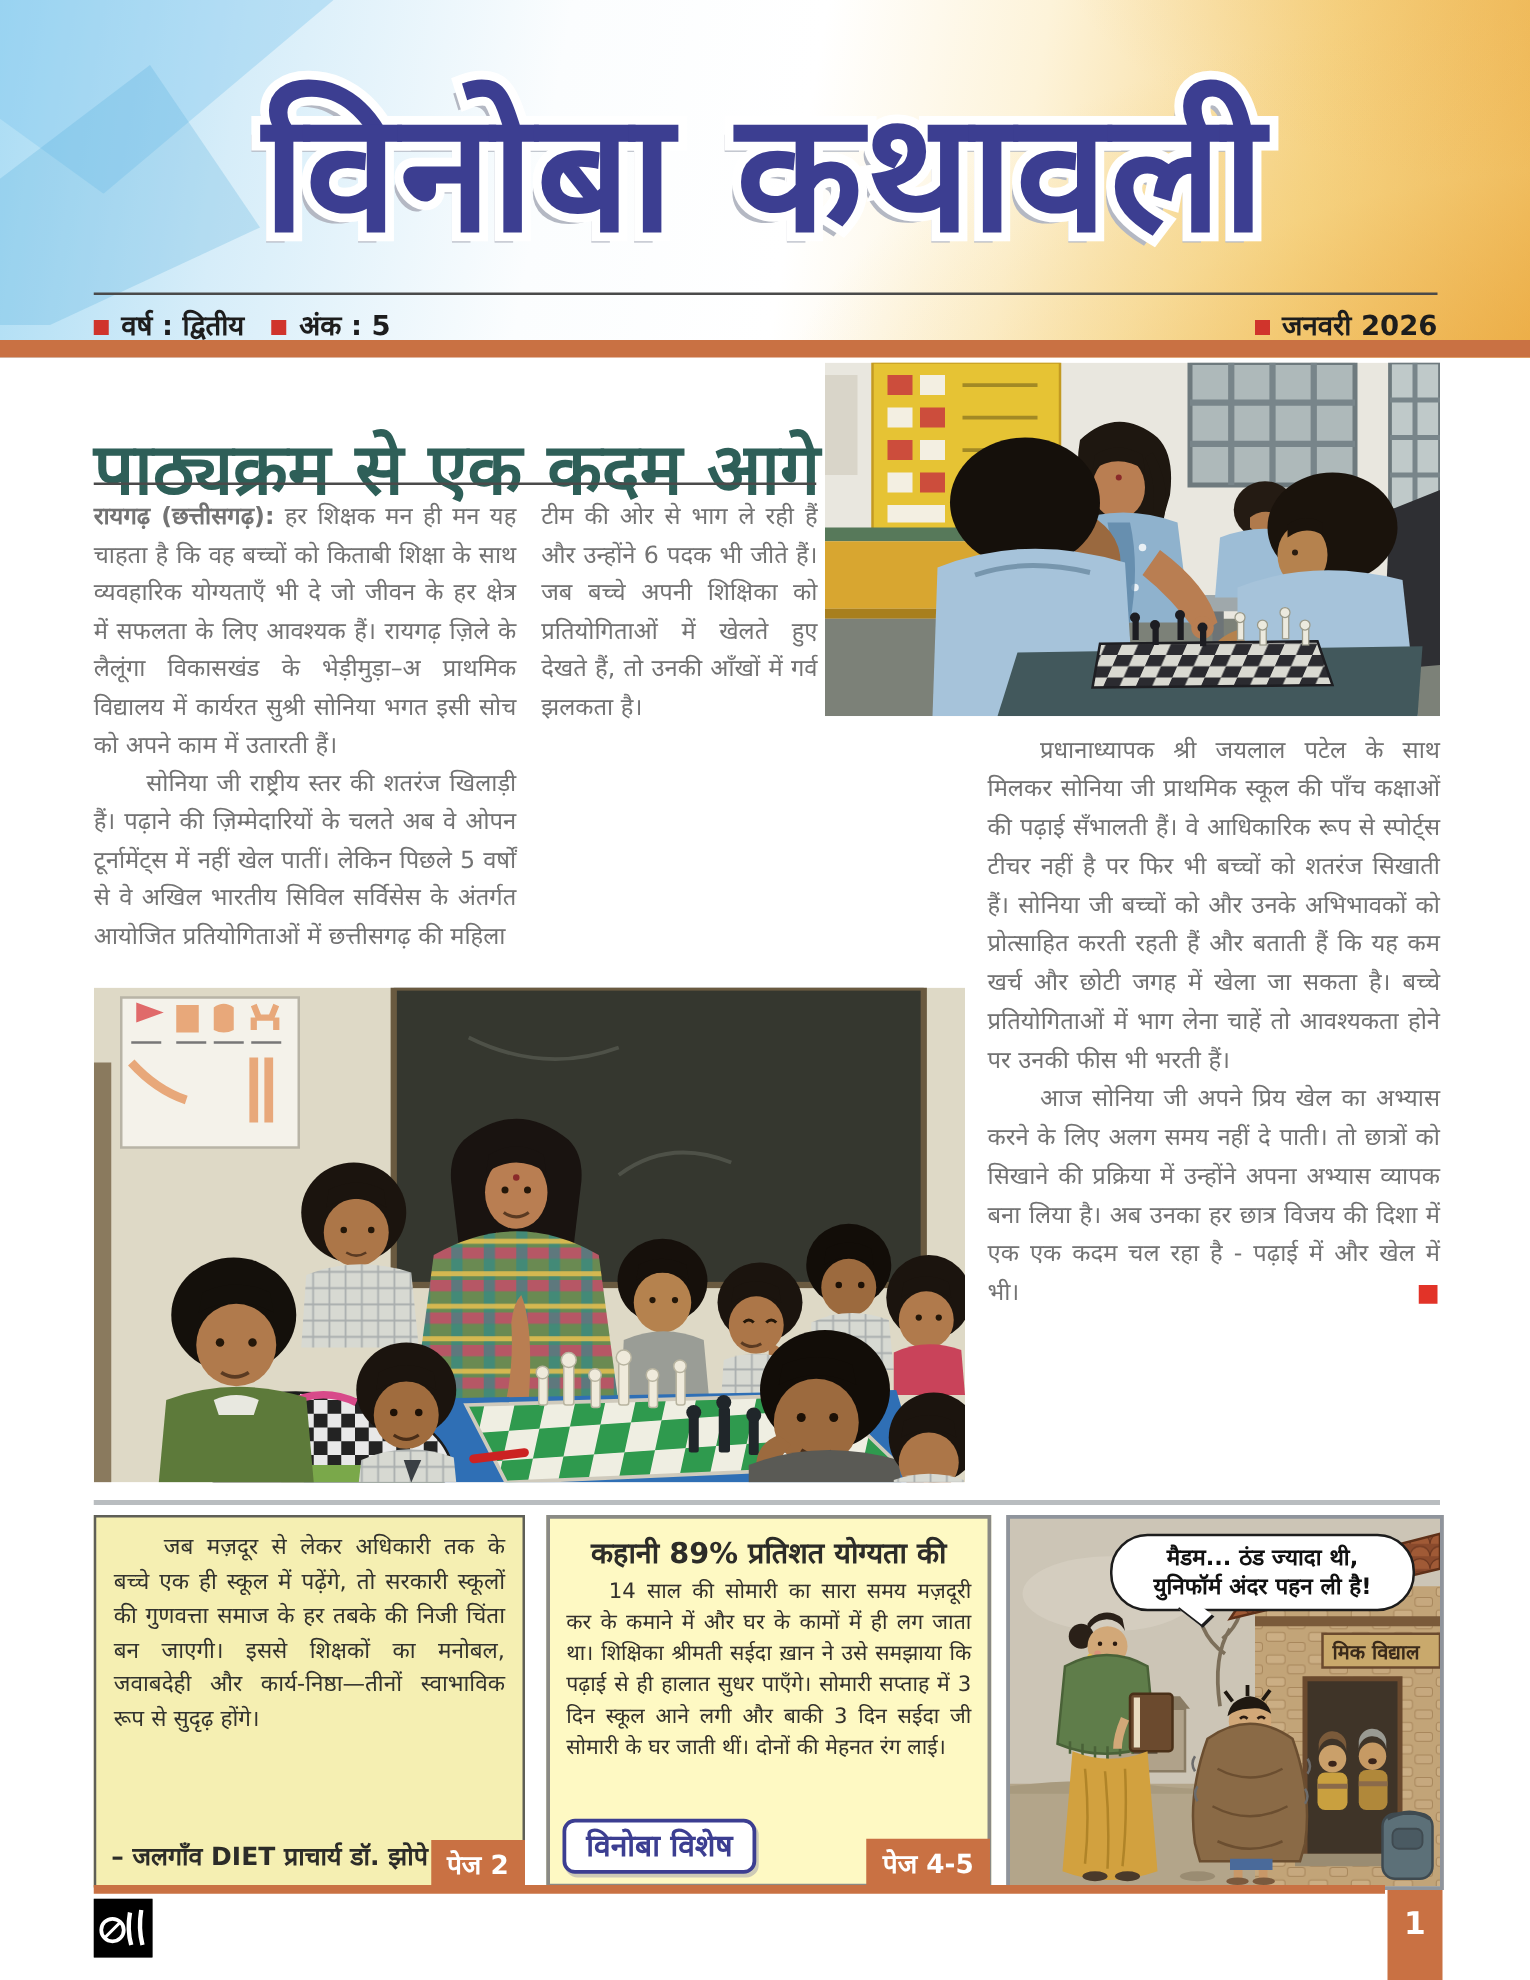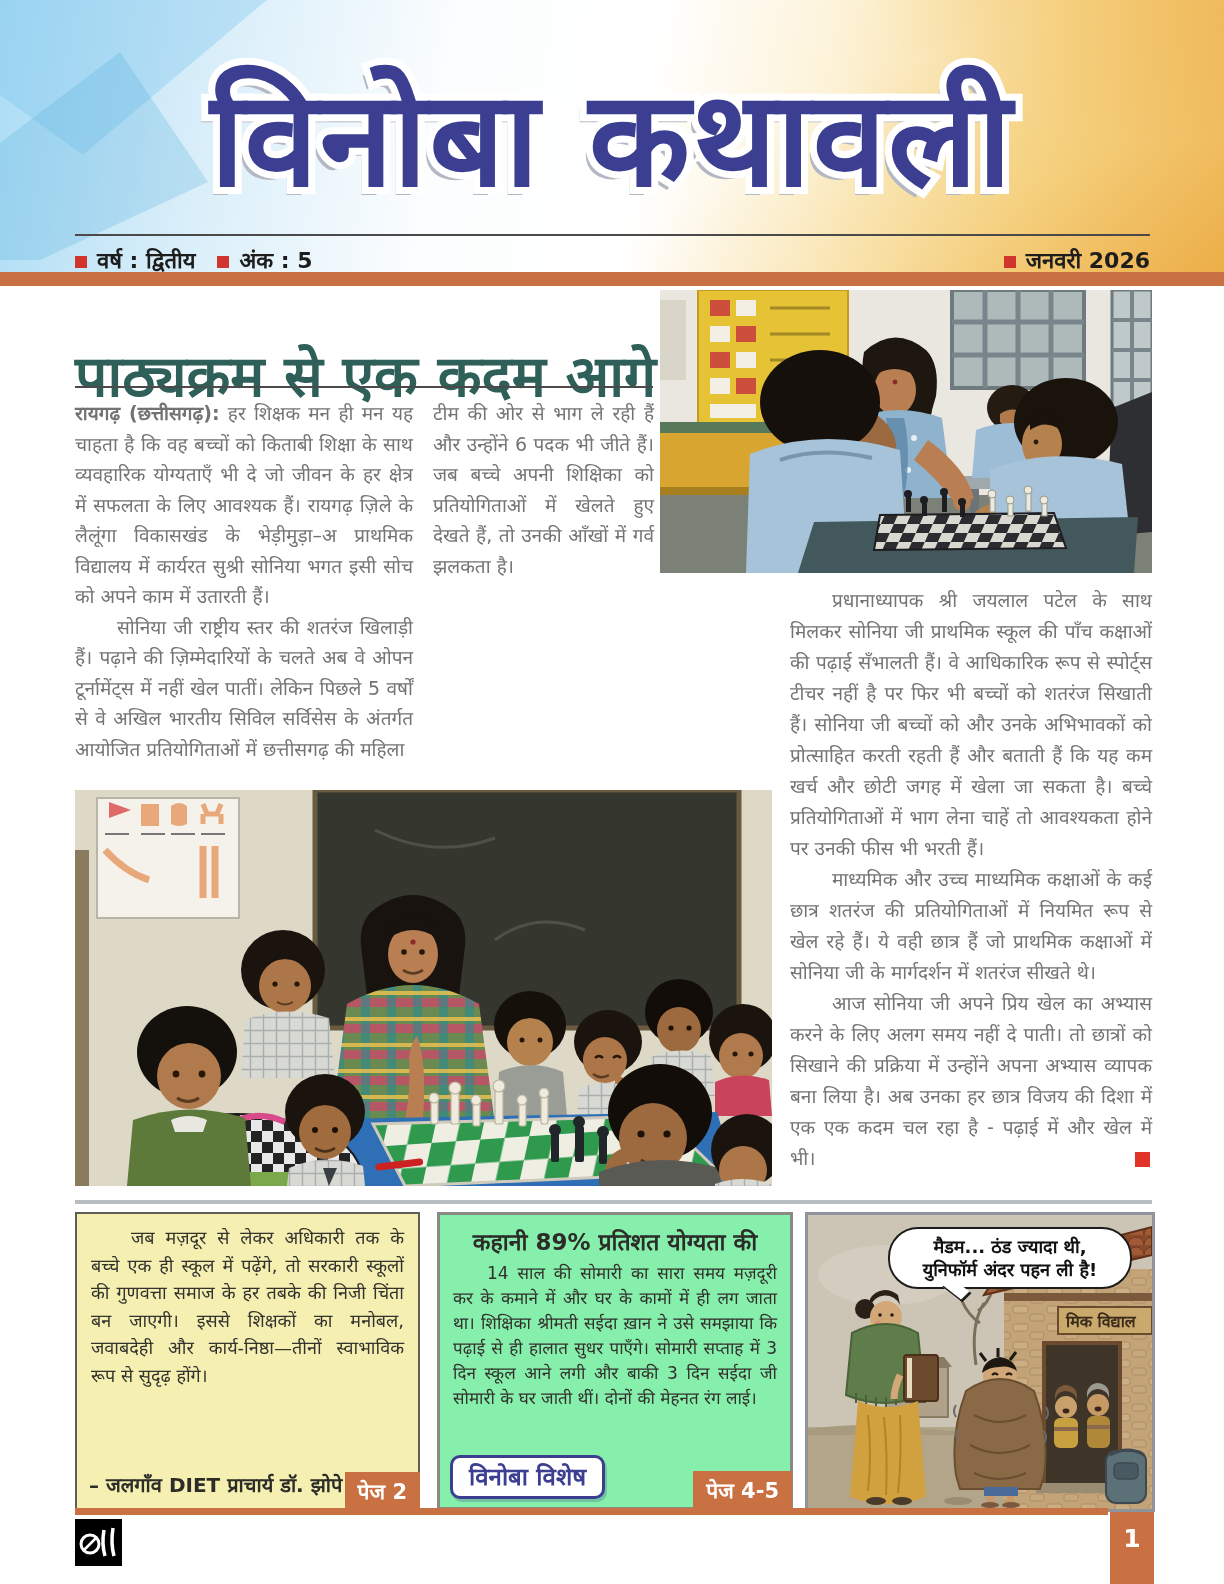--- a/index.html
+++ b/index.html
@@ -52,21 +52,21 @@
   .photo1 svg,.photo2 svg{display:block;}
 
   
   .grey-rule{position:absolute;left:75px;top:1200px;width:1077px;height:4px;background:#b9bdc0;}
   .quote-box{position:absolute;left:75px;top:1212px;width:345px;height:298px;background:#f5efb2;
       border:2px solid #5f5f57;box-sizing:border-box;padding:10px 14px;}
   .quote-text{font-size:18px;line-height:27.5px;text-align:justify;color:#33332e;text-indent:40px;margin:0;}
   .quote-attr{position:absolute;left:12px;bottom:10px;font-size:20px;font-weight:bold;color:#2c2c28;}
   .page-badge{position:absolute;right:-2px;bottom:-2px;background:#c97143;color:#ffffff;
       font-size:21px;font-weight:bold;padding:5px 13px;}
-  .story-box{position:absolute;left:437px;top:1212px;width:356px;height:298px;background:#86efac;
+  .story-box{position:absolute;left:437px;top:1212px;width:356px;height:298px;background:#fef9c3;
       border:3px solid #8a8a85;box-sizing:border-box;padding:8px 13px;}
   .story-title{font-size:23px;font-weight:bold;text-align:center;color:#2c2c28;margin:2px 0 4px 0;}
   .story-text{font-size:17px;line-height:25px;text-align:justify;color:#33302c;text-indent:34px;margin:0;}
   .special-badge{position:absolute;left:10px;bottom:8px;background:#ffffff;border:3px solid #3c3e91;
       border-radius:10px;color:#3c3e91;font-size:24px;font-weight:bold;padding:1px 16px 4px 16px;
       box-shadow:2px 3px 0 rgba(60,62,145,.25);}
   .cartoon-box{position:absolute;left:805px;top:1212px;width:350px;height:300px;border:3px solid #8f949c;
       box-sizing:border-box;background:#ccc5b6;overflow:hidden;}
   .bubble{position:absolute;left:80px;top:12px;width:224px;background:#ffffff;border:2px solid #1c1c1c;
       border-radius:30px;padding:6px 8px;text-align:center;font-size:18px;font-weight:bold;
@@ -229,21 +229,20 @@
 
   <div class="col1 body-col">
     <p class="noindent"><span class="lead">रायगढ़ (छत्तीसगढ़):</span><span> हर शिक्षक मन ही मन यह चाहता है कि वह बच्चों को किताबी शिक्षा के साथ व्यवहारिक योग्यताएँ भी दे जो जीवन के हर क्षेत्र में सफलता के लिए आवश्यक हैं। रायगढ़ ज़िले के लैलूंगा विकासखंड के भेड़ीमुड़ा–अ प्राथमिक विद्यालय में कार्यरत सुश्री सोनिया भगत इसी सोच को अपने काम में उतारती हैं।</span></p>
     <p class="indent">सोनिया जी राष्ट्रीय स्तर की शतरंज खिलाड़ी हैं। पढ़ाने की ज़िम्मेदारियों के चलते अब वे ओपन टूर्नामेंट्स में नहीं खेल पातीं। लेकिन पिछले 5 वर्षों से वे अखिल भारतीय सिविल सर्विसेस के अंतर्गत आयोजित प्रतियोगिताओं में छत्तीसगढ़ की महिला</p>
   </div>
   <div class="col2a body-col">
     <p class="noindent">टीम की ओर से भाग ले रही हैं और उन्होंने 6 पदक भी जीते हैं। जब बच्चे अपनी शिक्षिका को प्रतियोगिताओं में खेलते हुए देखते हैं, तो उनकी आँखों में गर्व झलकता है।</p>
   </div>
   <div class="col3 body-col">
     <p class="indent">प्रधानाध्यापक श्री जयलाल पटेल के साथ मिलकर सोनिया जी प्राथमिक स्कूल की पाँच कक्षाओं की पढ़ाई सँभालती हैं। वे आधिकारिक रूप से स्पोर्ट्स टीचर नहीं है पर फिर भी बच्चों को शतरंज सिखाती हैं। सोनिया जी बच्चों को और उनके अभिभावकों को प्रोत्साहित करती रहती हैं और बताती हैं कि यह कम खर्च और छोटी जगह में खेला जा सकता है। बच्चे प्रतियोगिताओं में भाग लेना चाहें तो आवश्यकता होने पर उनकी फीस भी भरती हैं।</p>
-    <p class="indent">माध्यमिक और उच्च माध्यमिक कक्षाओं के कई छात्र शतरंज की प्रतियोगिताओं में नियमित रूप से खेल रहे हैं। ये वही छात्र हैं जो प्राथमिक कक्षाओं में सोनिया जी के मार्गदर्शन में शतरंज सीखते थे।</p>
     <p class="indent">आज सोनिया जी अपने प्रिय खेल का अभ्यास करने के लिए अलग समय नहीं दे पाती। तो छात्रों को सिखाने की प्रक्रिया में उन्होंने अपना अभ्यास व्यापक बना लिया है। अब उनका हर छात्र विजय की दिशा में एक एक कदम चल रहा है - पढ़ाई में और खेल में भी।</p>
     <span class="end-marker"></span>
   </div>
 
   <div class="photo2">
     <svg width="697" height="396" viewBox="0 0 697 396">
       <defs>
         <pattern id="gchk" width="48" height="48" patternUnits="userSpaceOnUse" patternTransform="skewX(-16) rotate(-4)">
           <rect width="48" height="48" fill="#efeee2"></rect>
           <rect width="24" height="24" fill="#2f9a4e"></rect>

